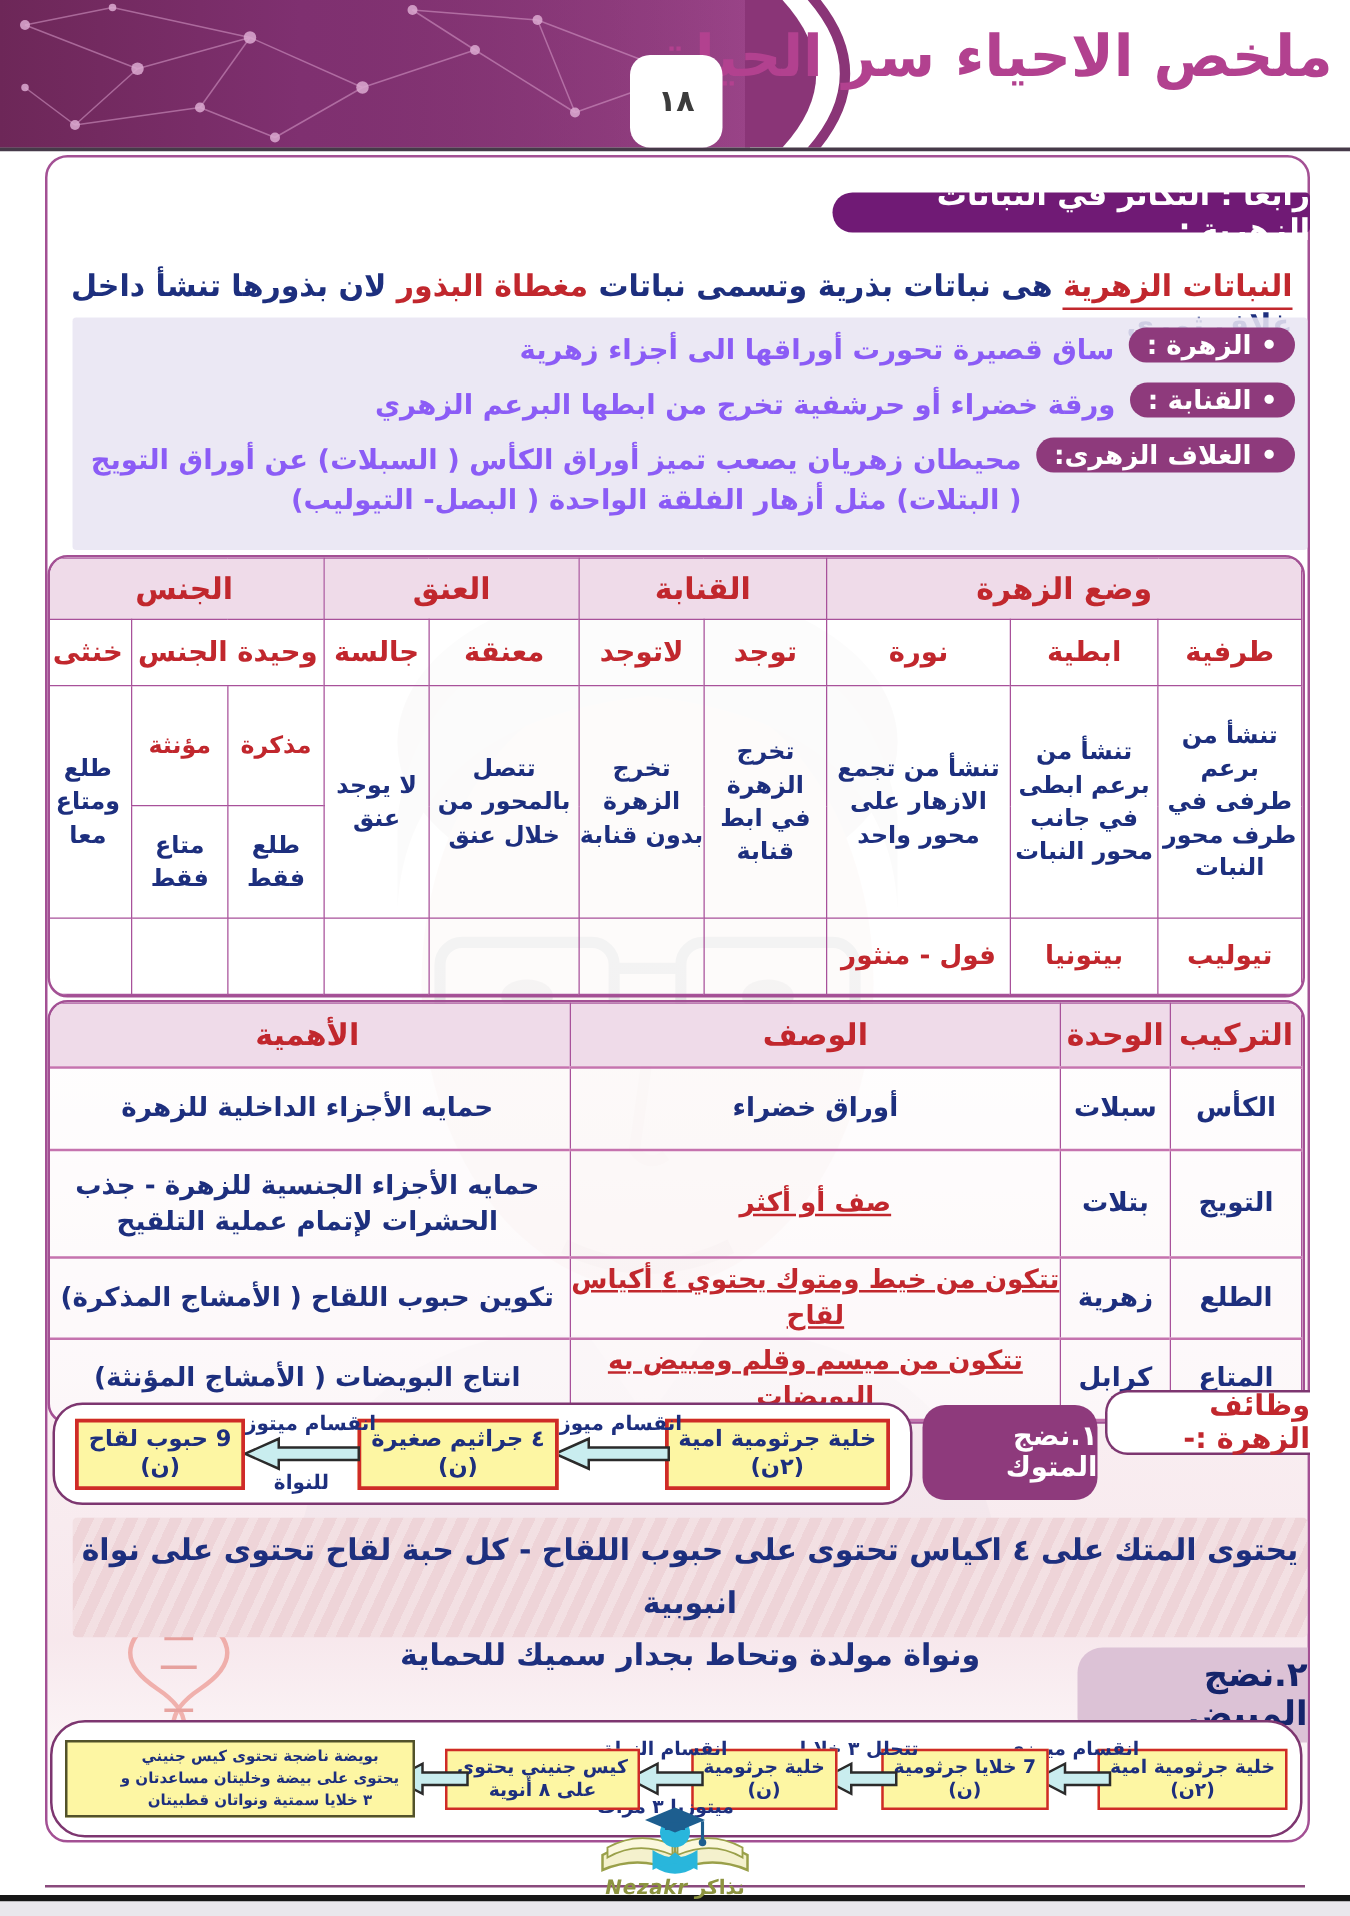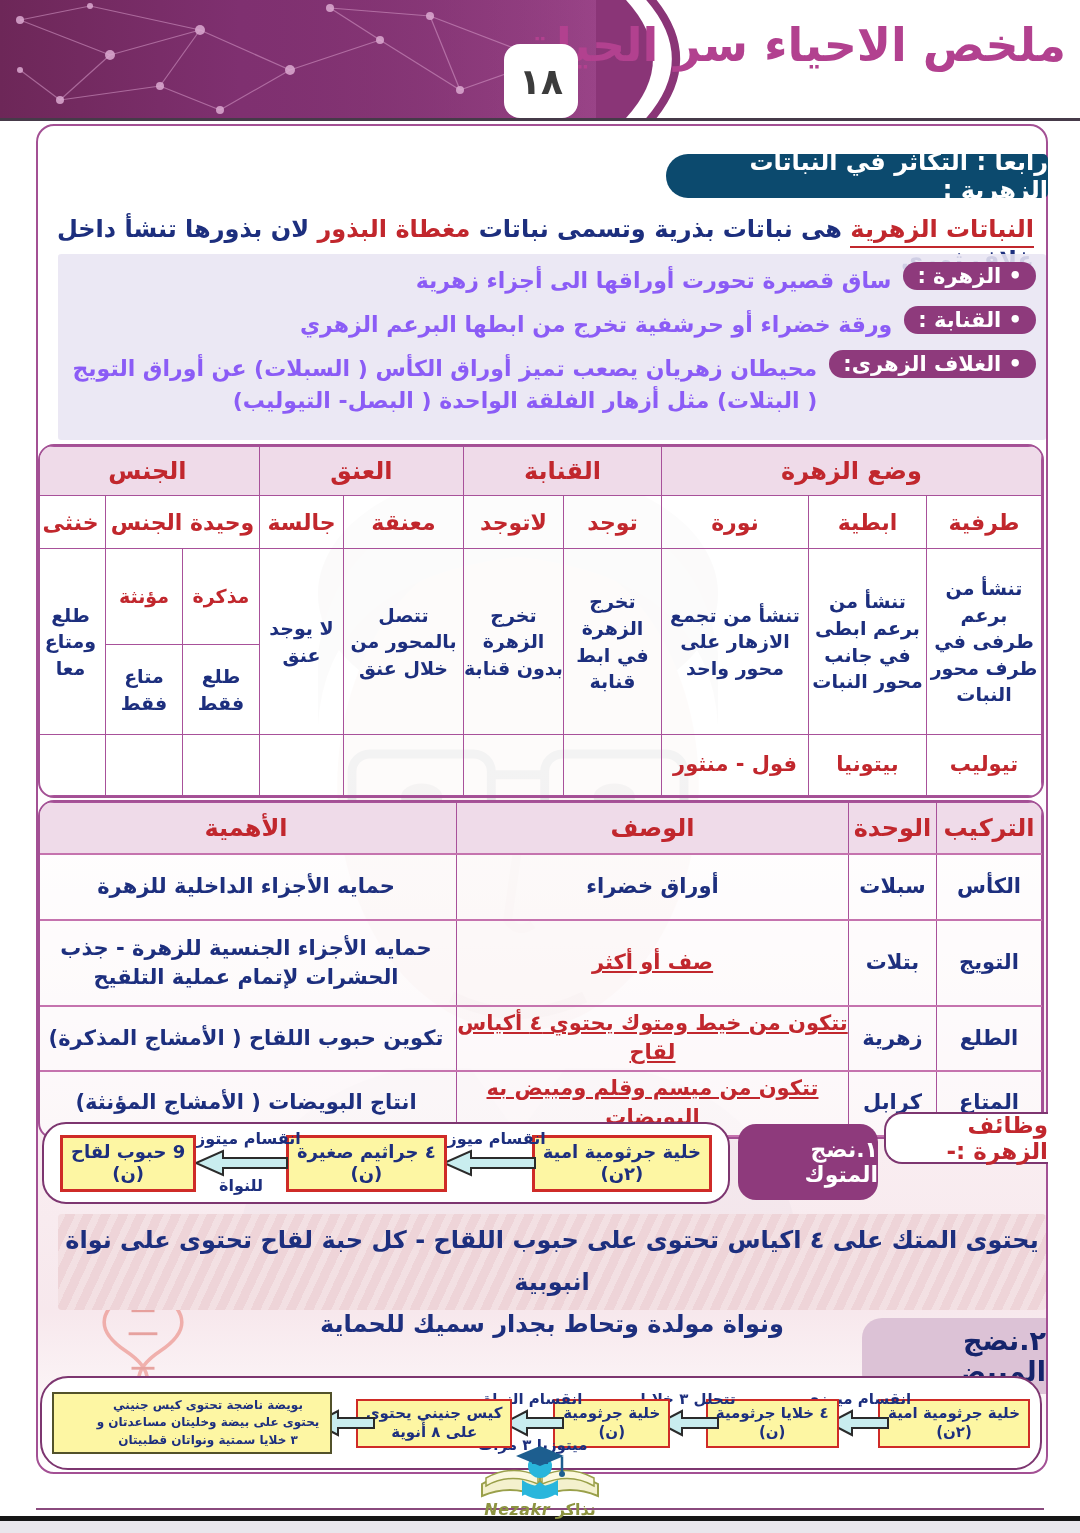--- a/index.html
+++ b/index.html
@@ -10,33 +10,33 @@
     font-weight:bold;direction:rtl;
   }
   
   .hdr{position:absolute;top:0;left:0;width:1080px;height:118px;background:#fff;}
   .banner{position:absolute;top:0;left:0;width:600px;height:118px;
     background:linear-gradient(90deg,#6d2758 0%,#7f3070 40%,#96408414 100%),linear-gradient(90deg,#702a5e,#9a4488);}
   .banner svg{position:absolute;inset:0;width:100%;height:100%;}
   .curve{position:absolute;top:0;left:596px;width:110px;height:118px;}
   .pagebubble{position:absolute;left:504px;top:44px;width:74px;height:74px;background:#fff;
     border-radius:16px;display:flex;align-items:center;justify-content:center;
-    color:#3c3c3c;font-size:36px;z-index:3;}
+    color:#3c3c3c;font-size:24px;z-index:3;}
   .hdr-title{position:absolute;top:18px;right:14px;left:690px;text-align:right;
     color:#b2418f;font-size:46px;letter-spacing:-1px;white-space:nowrap;}
   .hdr-rule{position:absolute;top:118px;left:0;width:1080px;height:3px;background:#463a49;}
   
   .frame{position:absolute;left:36px;top:124px;width:1008px;height:1346px;
     border:2px solid #a35094;border-radius:18px;background:#fff;}
   .backdrop{position:absolute;left:150px;top:290px;width:660px;height:830px;opacity:.13;z-index:0;}
   .wash{position:absolute;left:0;top:640px;width:100%;height:700px;z-index:0;
     background:linear-gradient(180deg,rgba(236,200,211,0) 0%,rgba(236,200,211,.30) 50%,rgba(236,200,211,.42) 78%,rgba(236,200,211,0) 100%);}
   .z{z-index:2;}
   
-  .sec-badge{position:absolute;left:628px;top:28px;width:382px;height:44px;background:#0c4a6e;
+  .sec-badge{position:absolute;left:628px;top:28px;width:382px;height:32px;background:#701a75;
     border-radius:26px 6px 6px 26px;color:#fff;font-size:24px;display:flex;align-items:center;justify-content:center;}
   .intro{position:absolute;top:88px;right:12px;left:12px;text-align:right;font-size:24px;line-height:1.3;}
   .intro .term{color:#c1272d;border-bottom:2.5px solid #c1272d;padding-bottom:3px;}
   .blue{color:#1d2f7e;} .red{color:#c1272d;}
   
   .defs{position:absolute;left:20px;top:128px;width:988px;height:186px;background:rgba(232,229,242,.88);
     display:flex;flex-direction:column;gap:9px;padding:8px 10px;box-sizing:border-box;border-radius:3px;}
   .defrow{display:flex;align-items:flex-start;gap:12px;}
   .defbadge{background:#8e3a7c;color:#fff;font-size:21px;border-radius:16px;padding:2px 14px;flex:none;}
   .defbadge::before{content:"• ";}
@@ -349,21 +349,21 @@
   <div class="flow flow2 z">
     <div class="fbox">خلية جرثومية امية
 (٢ن)</div>
     <div class="fgrp">
       <span class="albl">انقسام ميوزي</span>
       <svg class="arr" width="64" height="30" viewBox="0 0 64 30">
         <polygon points="62,10 26,10 26,3 3,15 26,27 26,20 62,20"></polygon>
         </svg>
       <span class="albl"></span>
     </div>
-    <div class="fbox">٤ خلايا جرثومية
+    <div class="fbox">7 خلايا جرثومية
 (ن)</div>
     <div class="fgrp">
       <span class="albl">تتحلل ٣ خلايا</span>
       <svg class="arr" width="64" height="30" viewBox="0 0 64 30">
         <polygon points="62,10 26,10 26,3 3,15 26,27 26,20 62,20"></polygon>
         </svg>
       <span class="albl"></span>
     </div>
     <div class="fbox">خلية جرثومية
 (ن)</div>

